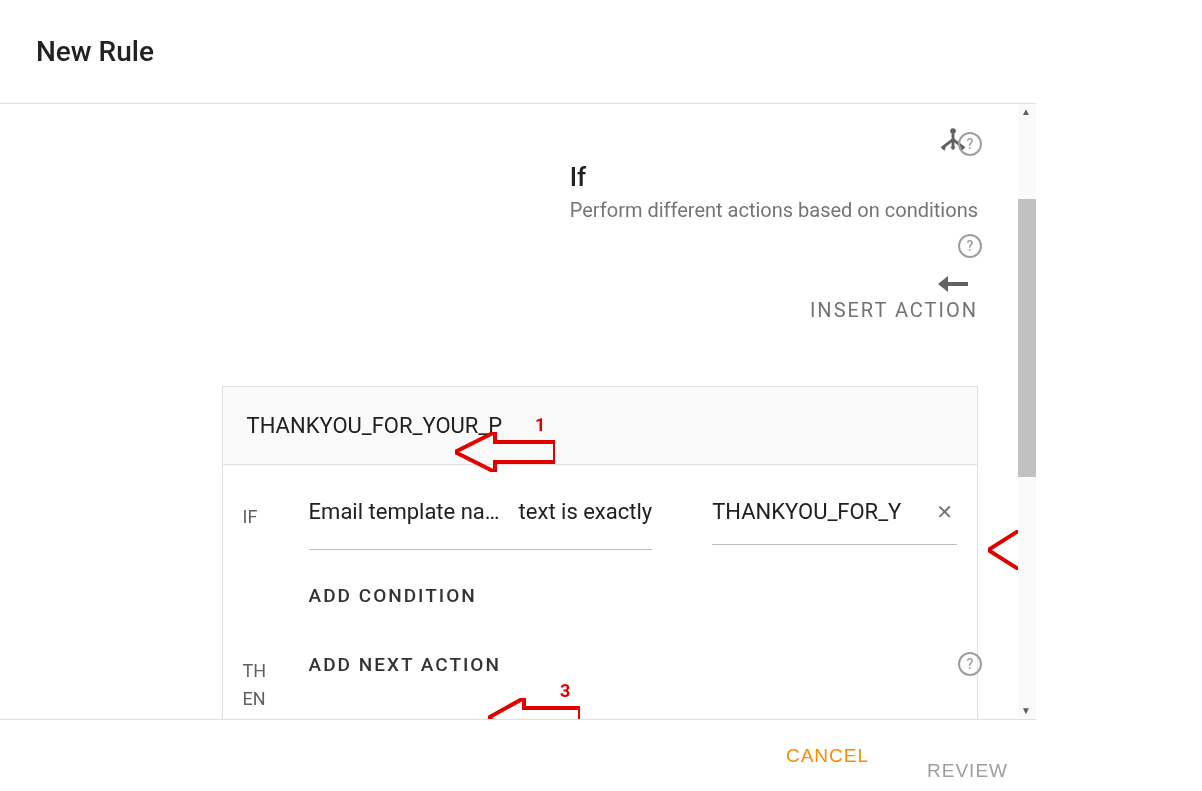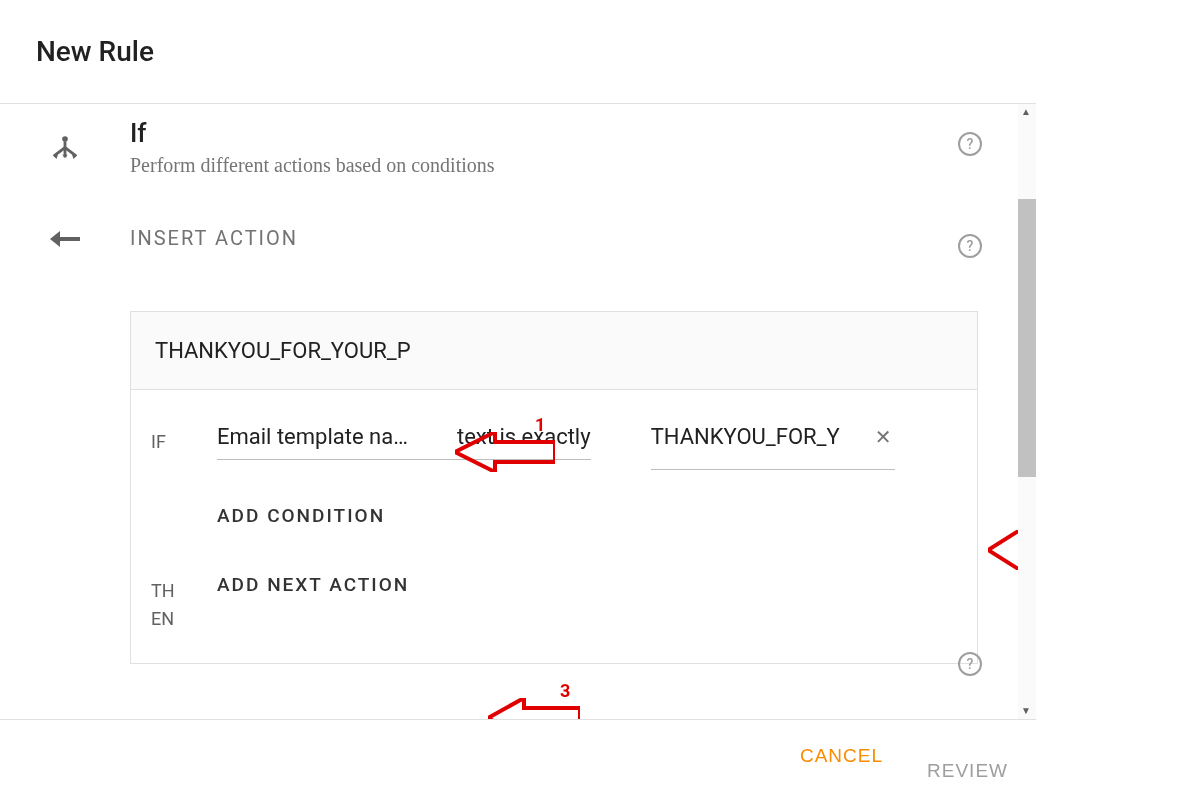--- a/index.html
+++ b/index.html
@@ -9,56 +9,56 @@
   .header h1 { font-size: 28px; font-weight: 500; color: #212121; }
   .body { position: relative; height: calc(791px - 104px - 72px); }
   .scroll-area { position: absolute; top: 0; left: 0; right: 18px; bottom: 0; overflow: hidden; padding-top: 14px; }
   .scrollbar-track { position: absolute; top: 0; right: 0; width: 18px; height: 100%; background: #fafafa; }
   .scrollbar-thumb { position: absolute; right: 0; width: 18px; background: #c1c1c1; top: 95px; height: 278px; }
   .scrollbar-arrow-up,
   .scrollbar-arrow-down { position: absolute; right: 3px; width: 12px; height: 12px; font-size: 10px; color: #5f5f5f; }
   .scrollbar-arrow-up { top: 2px; }
   .scrollbar-arrow-down { bottom: 2px; }
 
-  .row { display: flex; align-items: center; }
+  .row { display: flex; align-items: flex-end; flex-direction: column; }
   .gutter { width: 130px; display: flex; justify-content: center; padding-top: 6px; color: #616161; }
   .main-col { flex: 1; padding-right: 40px; }
 
   .if-title-row .if-title { font-size: 26px; font-weight: 500; color: #212121; }
-  .if-title-row .if-sub { font-size: 20px; color: #757575; margin-top: 6px; font-family: Liberation Serif, serif; }
+  .if-title-row .if-sub { font-size: 20px; color: #757575; margin-top: 6px; }
 
   .help-icon { position: absolute; color: #9e9e9e; width: 24px; height: 24px; display: flex; align-items: center; justify-content: center; border: 2px solid #9e9e9e; border-radius: 50%; font-size: 14px; font-weight: 500; }
 
   .insert-row { margin-top: 46px; }
   .insert-row .insert-label { font-size: 20px; letter-spacing: 2px; font-weight: 400; color: #737373; }
 
   .card { margin-top: 58px; border: 1px solid #e0e0e0; }
   .card-header { background: #fafafa; border-bottom: 1px solid #e0e0e0; padding: 26px 24px; font-size: 22px; color: #212121; }
   .card-body { padding: 34px 20px 30px 20px; }
 
   .cond-row { display: flex; align-items: flex-start; }
   .label-cell { width: 66px; font-size: 18px; color: #616161; padding-top: 4px; line-height: 28px; }
   .fields { flex: 1; }
 
   .field-line { display: flex; align-items: baseline; gap: 30px; }
   .sel { font-size: 22px; color: #212121; padding-bottom: 6px; border-bottom: 0 solid transparent; white-space: nowrap; }
-  .sel-underline-group { display: flex; align-items: baseline; gap: 30px; border-bottom: 1px solid #bdbdbd; padding-bottom: 4px; flex: 0 0 auto; }
+  .sel-underline-group { display: flex; align-items: baseline; border-bottom: 1px solid #bdbdbd; padding-bottom: 19px; flex: 0 0 auto; }
   .sel-1 { width: 210px; overflow: hidden; text-overflow: ellipsis; white-space: nowrap; }
   .sel-2 { }
   .value-wrap { display: flex; align-items: baseline; border-bottom: 1px solid #bdbdbd; padding-bottom: 20px; flex: 0 0 auto; margin-left: 30px; }
   .value-text { font-size: 22px; color: #212121; width: 220px; overflow: hidden; white-space: nowrap; }
   .clear-x { font-size: 20px; color: #757575; padding: 0 4px; cursor: pointer; }
 
   .hint { font-size: 16px; color: #9e9e9e; margin-top: 10px; margin-left: 480px; }
   .add-cond { margin-top: 34px; font-size: 19px; letter-spacing: 2px; font-weight: 500; color: #333; cursor: pointer; }
   .add-next { font-size: 19px; letter-spacing: 2px; font-weight: 500; color: #333; cursor: pointer; }
 
   .then-row { margin-top: 46px; }
 
-  .footer { position: absolute; bottom: 0; left: 0; right: 0; height: 72px; border-top: 1px solid #e0e0e0; display: flex; justify-content: flex-end; align-items: center; padding-right: 28px; gap: 44px; background: #fff; }
+  .footer { position: absolute; bottom: 0; left: 0; right: 0; height: 72px; border-top: 1px solid #e0e0e0; display: flex; justify-content: flex-end; align-items: center; padding-right: 28px; gap: 58px; background: #fff; }
   .btn { font-size: 19px; letter-spacing: 1px; font-weight: 500; background: none; border: none; cursor: pointer; }
   .btn-cancel { color: #fb8c00; }
   .btn-review { color: #9e9e9e; margin-top: 31px; }
 
   
   .anno { position: absolute; pointer-events: none; }
   .anno svg { display: block; }
   .anno .num { position: absolute; color: #e00000; font-weight: 700; font-size: 18px; }
 </style>
 </head>

